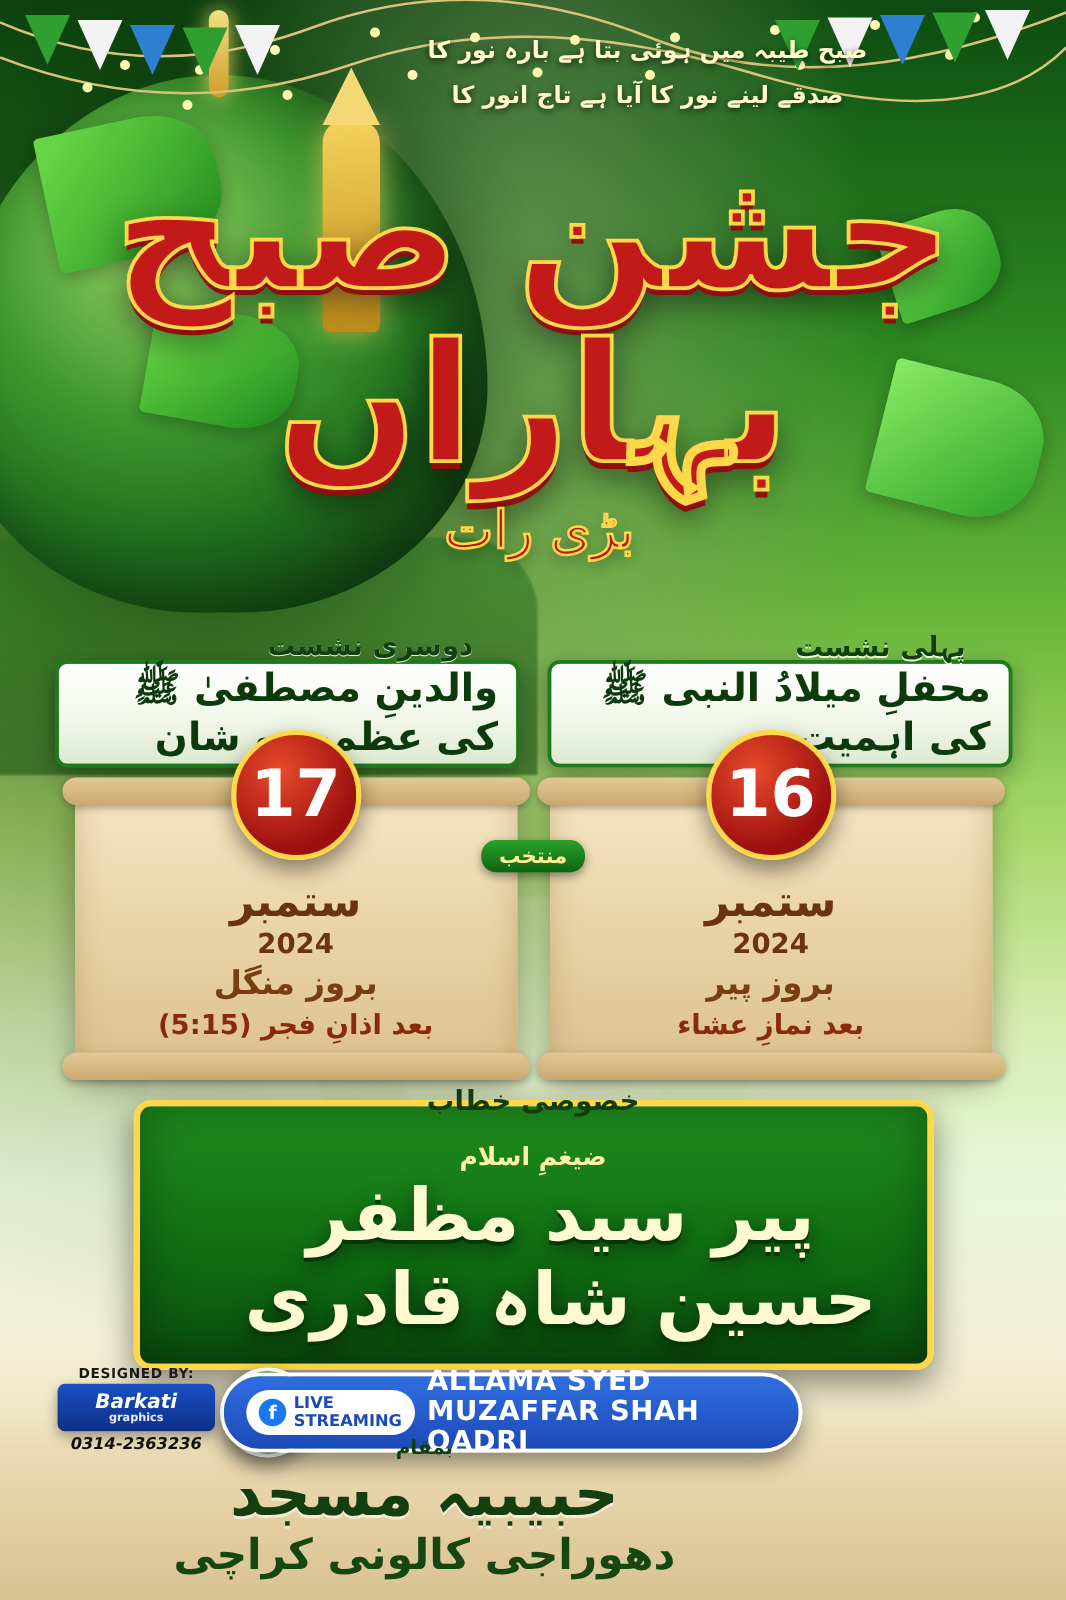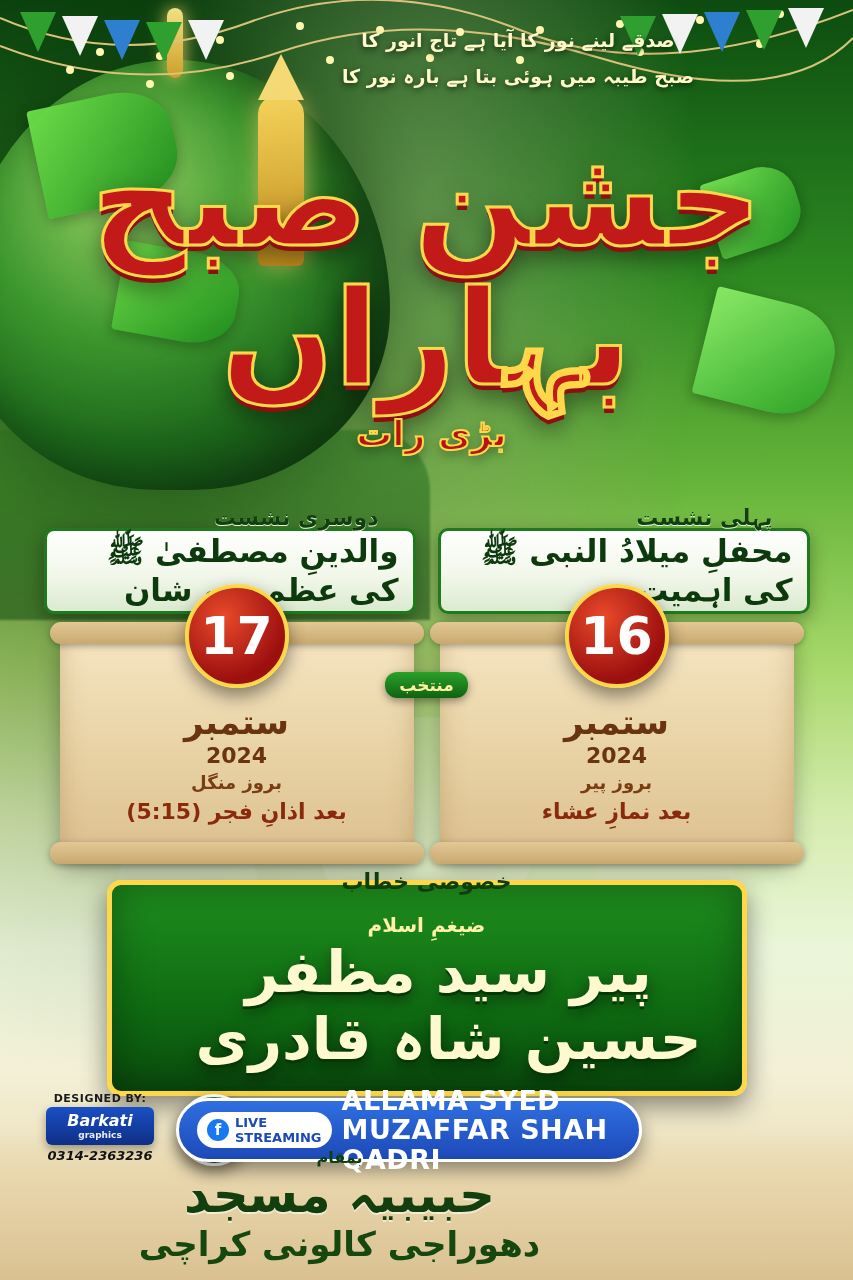--- a/index.html
+++ b/index.html
@@ -79,36 +79,36 @@
   .couplet{
     position:absolute;top:22px;right:120px;width:430px;
     text-align:center;direction:rtl;color:#fff8c8;
     font-family:"DejaVu Sans", sans-serif;
     font-size:19px;line-height:1.9;font-weight:bold;
     text-shadow:0 2px 6px rgba(0,0,0,.65);
   }
 
   
   .title-wrap{
-    position:absolute;top:130px;left:0;width:853px;text-align:center;direction:rtl;
+    position:absolute;top:116px;left:0;width:853px;text-align:center;direction:rtl;
   }
   .title-main{
     display:block;
     font-size:132px;line-height:1.05;font-weight:bold;
     color:#c21a18;
     -webkit-text-stroke:3px #ffd84a;
     text-shadow:
       0 0 2px #ffe36b,
       0 6px 0 #8d0f0f,
       0 10px 26px rgba(0,0,0,.55);
     letter-spacing:-4px;
   }
   .title-sub{
     display:block;margin-top:6px;
-    font-size:36px;font-weight:bold;color:#b5140f;
+    font-size:42px;font-weight:normal;color:#b5140f;
     -webkit-text-stroke:2px #ffd84a;
     text-shadow:0 4px 12px rgba(0,0,0,.45);
     margin-left:10px;
   }
 
   
   .sessions{
     position:absolute;top:512px;left:0;width:853px;
     display:flex;flex-direction:row-reverse;justify-content:center;gap:22px;
   }
@@ -153,21 +153,21 @@
     width:104px;height:104px;border-radius:50%;
     background:radial-gradient(circle at 36% 30%, #e84a2a, #9c0f0f 70%);
     border:4px solid #ffd84a;
     color:#fff;font-size:52px;font-weight:bold;
     display:flex;align-items:center;justify-content:center;
     box-shadow:0 8px 18px rgba(0,0,0,.45);
   }
   .scroll-body{padding:74px 14px 10px;}
   .month{font-size:34px;font-weight:bold;color:#6b3410;line-height:1.2;}
   .year{font-size:22px;font-weight:bold;color:#6b3410;}
-  .weekday{font-size:18px;font-weight:bold;color:#7a3d12;margin-top:4px;text-align:center;}
+  .weekday{font-size:26px;font-weight:bold;color:#7a3d12;margin-top:4px;text-align:center;}
   .time{font-size:22px;font-weight:bold;color:#8a2a0c;margin-top:6px;}
 
   .bazm{
     position:absolute;top:672px;left:50%;transform:translateX(-50%);
     width:150px;text-align:center;direction:rtl;z-index:5;
   }
   .bazm-tag{
     display:inline-block;background:linear-gradient(180deg,#2aa12a,#0f6310);
     color:#ffef9f;font-size:17px;font-weight:bold;padding:3px 14px;border-radius:12px;
     box-shadow:0 3px 8px rgba(0,0,0,.4);
@@ -200,36 +200,36 @@
     border:3px solid #ffffff;border-radius:32px;
     box-shadow:0 8px 18px rgba(0,0,0,.4);
     display:flex;align-items:center;gap:10px;padding:0 18px;
   }
   .fb-badge{
     display:flex;align-items:center;gap:6px;background:#ffffff;color:#1b49b5;
     border-radius:20px;padding:3px 10px;font-size:13px;font-weight:bold;white-space:nowrap;
   }
   .fb-circle{width:22px;height:22px;border-radius:50%;background:#1877f2;color:#fff;
     font-size:15px;font-weight:bold;display:flex;align-items:center;justify-content:center;}
-  .live-name{color:#fff;font-size:27px;font-weight:bold;line-height:1.08;letter-spacing:.5px;}
+  .live-name{color:#fff;font-size:22px;font-weight:bold;line-height:1.08;letter-spacing:.5px;}
   .speaker-photo{
     position:absolute;left:178px;top:1094px;width:72px;height:72px;border-radius:50%;
     border:3px solid #ffffff;overflow:hidden;
     background:radial-gradient(circle at 50% 36%, #f0c8a0 0 18px, rgba(240,200,160,0) 19px),
                linear-gradient(180deg,#2b6e2a 0%, #14491a 100%);
     box-shadow:0 6px 14px rgba(0,0,0,.4);
   }
   .speaker-photo .cap{position:absolute;left:50%;top:12px;transform:translateX(-50%);
     width:34px;height:14px;border-radius:8px 8px 2px 2px;background:#eceff3;}
   .speaker-photo .beard{position:absolute;left:50%;top:32px;transform:translateX(-50%);
     width:30px;height:22px;border-radius:0 0 16px 16px;background:#e8e8e8;}
 
   
   .designer{
-    position:absolute;left:46px;top:1092px;width:108px;text-align:center;
+    position:absolute;left:46px;top:1092px;width:126px;text-align:center;
     color:#1a1a1a;font-size:11px;font-weight:bold;
   }
   .designer .dby{letter-spacing:.5px;}
   .designer .brand{
     background:linear-gradient(180deg,#1a4fc4,#0e2f86);color:#fff;border-radius:6px;
     padding:4px 0 5px;margin-top:2px;font-size:16px;font-style:italic;font-weight:bold;
     box-shadow:0 4px 10px rgba(0,0,0,.35);
   }
   .designer .brand small{display:block;font-size:9px;font-style:normal;opacity:.9;}
   .designer .phone{margin-top:3px;font-size:13px;color:#111;font-style:italic;}
@@ -295,22 +295,22 @@
       <polygon points="188,20 224,20 206,60" fill="#f2f2f2"></polygon>
       <polygon points="620,16 656,16 638,56" fill="#2fa02f"></polygon>
       <polygon points="662,14 698,14 680,54" fill="#f2f2f2"></polygon>
       <polygon points="704,12 740,12 722,52" fill="#2f7fd0"></polygon>
       <polygon points="746,10 782,10 764,50" fill="#2fa02f"></polygon>
       <polygon points="788,8 824,8 806,48" fill="#f2f2f2"></polygon>
     </g>
   </svg>
 
   <div class="couplet">
+    <div>صبح طیبہ میں ہوئی بتا ہے بارہ نور کا</div>
     <div>صدقے لینے نور کا آیا ہے تاج انور کا</div>
-    <div>صبح طیبہ میں ہوئی بتا ہے بارہ نور کا</div>
   </div>
 
   <div class="title-wrap">
     <span class="title-main">جشن صبح بہاراں</span>
     <span class="title-sub">بڑی رات</span>
   </div>
 
   <div class="sessions">
     <div class="session">
       <span class="session-label">پہلی نشست</span>

